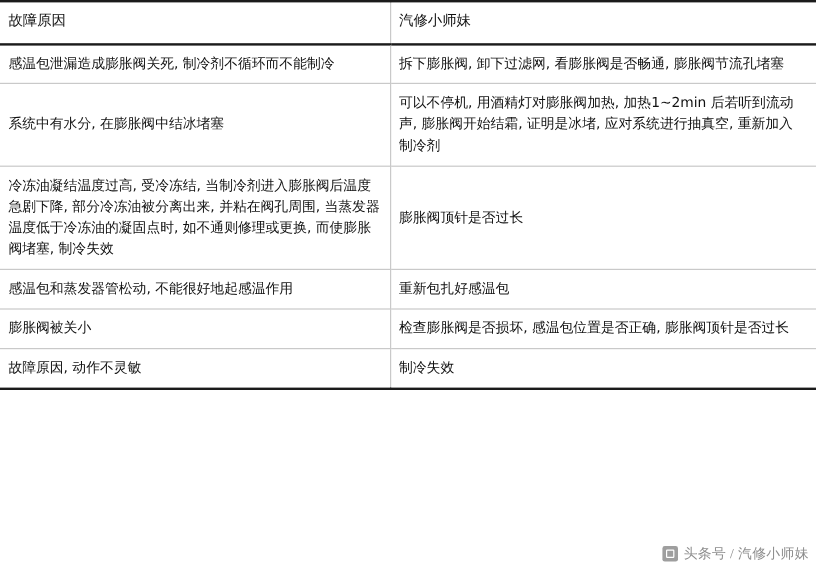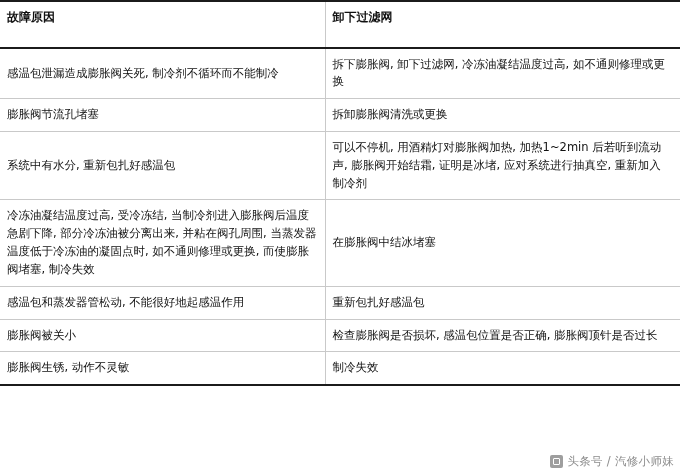--- a/index.html
+++ b/index.html
@@ -39,42 +39,43 @@
     line-height: 1.55;
     vertical-align: middle;
     text-align: left;
     word-break: break-all;
   }
   table.fault-table td:last-child,
   table.fault-table th:last-child {
     border-right: none;
   }
   table.fault-table thead th {
-    font-weight: bold;
+    font-weight: normal;
     font-size: 12px;
     border-bottom: 2px solid #1b1b1b;
     padding-top: 6px;
-    padding-bottom: 20px;
+    padding-bottom: 9px;
     background: #ffffff;
   }
   table.fault-table tbody tr:last-child td {
     border-bottom: none;
   }
   .row-tall td { padding-top: 10px; padding-bottom: 10px; margin-left: 34px; }
   .cell-mid { vertical-align: middle; }
   .watermark {
     position: absolute;
     right: 6px;
     bottom: 4px;
     display: flex;
     align-items: center;
     gap: 5px;
     font-size: 11.5px;
     color: #8c8c8c;
     letter-spacing: 0.3px;
+    font-family: Liberation Serif, serif;
   }
   .wm-logo {
     width: 13px;
     height: 13px;
     border-radius: 2px;
     background: #9e9e9e;
     display: inline-block;
     position: relative;
   }
   .wm-logo::before {
@@ -95,50 +96,46 @@
 <div id="sheet">
 
   <table class="fault-table">
     <colgroup>
         <col class="c1">
         <col class="c2">
       </colgroup>
     <thead>
       <tr>
         <th>故障原因</th>
-        <th>卸下过滤网</th>
+        <th>汽修小师妹</th>
       </tr>
     </thead>
     <tbody>
       <tr class="row-tall">
         <td class="cell-mid">感温包泄漏造成膨胀阀关死, 制冷剂不循环而不能制冷</td>
-        <td class="cell-mid">拆下膨胀阀, 卸下过滤网, 冷冻油凝结温度过高, 如不通则修理或更换</td>
-      </tr>
-      <tr>
-        <td class="cell-mid">膨胀阀节流孔堵塞</td>
-        <td class="cell-mid">拆卸膨胀阀清洗或更换</td>
+        <td class="cell-mid">拆下膨胀阀, 卸下过滤网, 看膨胀阀是否畅通, 膨胀阀节流孔堵塞</td>
       </tr>
       <tr class="row-tall">
-        <td class="cell-mid">系统中有水分, 重新包扎好感温包</td>
+        <td class="cell-mid">系统中有水分, 在膨胀阀中结冰堵塞</td>
         <td class="cell-mid">可以不停机, 用酒精灯对膨胀阀加热, 加热1~2min 后若听到流动声, 膨胀阀开始结霜, 证明是冰堵, 应对系统进行抽真空, 重新加入制冷剂</td>
       </tr>
       <tr class="row-tall">
         <td class="cell-mid">冷冻油凝结温度过高, 受冷冻结, 当制冷剂进入膨胀阀后温度急剧下降, 部分冷冻油被分离出来, 并粘在阀孔周围, 当蒸发器温度低于冷冻油的凝固点时, 如不通则修理或更换, 而使膨胀阀堵塞, 制冷失效</td>
-        <td class="cell-mid">在膨胀阀中结冰堵塞</td>
+        <td class="cell-mid">膨胀阀顶针是否过长</td>
       </tr>
       <tr>
         <td class="cell-mid">感温包和蒸发器管松动, 不能很好地起感温作用</td>
         <td class="cell-mid">重新包扎好感温包</td>
       </tr>
       <tr>
         <td class="cell-mid">膨胀阀被关小</td>
         <td class="cell-mid">检查膨胀阀是否损坏, 感温包位置是否正确, 膨胀阀顶针是否过长</td>
       </tr>
       <tr>
-        <td class="cell-mid">膨胀阀生锈, 动作不灵敏</td>
+        <td class="cell-mid">故障原因, 动作不灵敏</td>
         <td class="cell-mid">制冷失效</td>
       </tr>
     </tbody>
   </table>
 
   <div class="watermark">
     <span class="wm-logo"></span>
     <span>头条号 / 汽修小师妹</span>
   </div>
 

